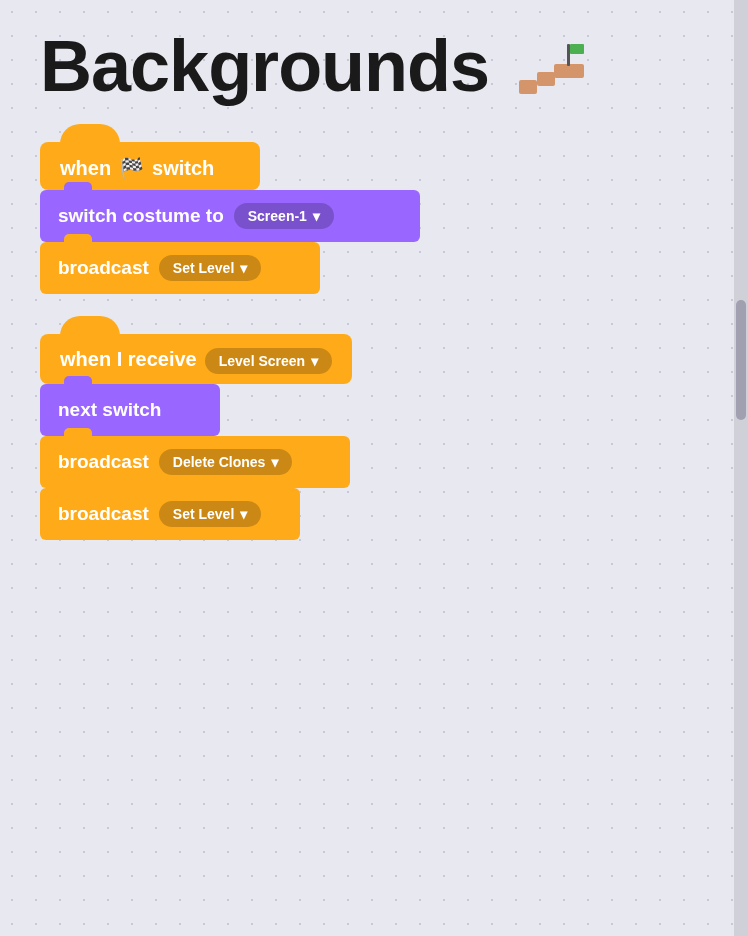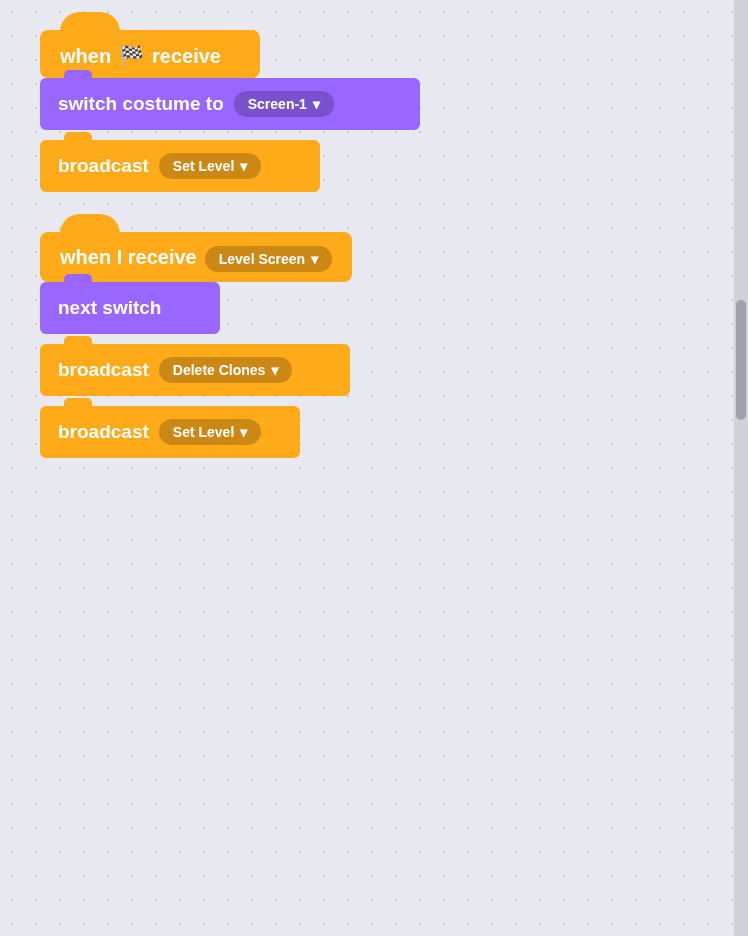--- a/index.html
+++ b/index.html
@@ -122,21 +122,21 @@
       font-size: 19px;
       font-weight: 600;
       color: #fff;
       gap: 10px;
       min-height: 52px;
       position: relative;
       margin-top: 0px;
     }
 
     .stacked-block + .stacked-block {
-      margin-top: 10px;
+      margin-top: 0;
     }
 
     
     .dropdown-pill {
       background-color: rgba(0,0,0,0.2);
       border-radius: 20px;
       padding: 5px 14px;
       font-size: 14px;
       font-weight: 600;
       color: #fff;
@@ -186,28 +186,43 @@
       background-color: inherit;
       border-radius: 5px 5px 0 0;
       z-index: 1;
     }
   </style>
 </head>
 <body>
 
 <div class="main-container">
 
+  <div class="title-area">
+    <h1 class="page-title">Backgrounds</h1>
+
+    <div class="sprite-icon">
+      <svg width="90" height="70" viewBox="0 0 90 70">
+
+        <rect x="55" y="30" width="30" height="14" rx="2" fill="#d4956a"></rect>
+        <rect x="38" y="38" width="18" height="14" rx="2" fill="#d4956a"></rect>
+        <rect x="20" y="46" width="18" height="14" rx="2" fill="#d4956a"></rect>
+
+        <rect x="68" y="10" width="3" height="22" fill="#555" rx="1"></rect>
+        <rect x="71" y="10" width="14" height="10" fill="#4caf50" rx="1"></rect>
+      </svg>
+    </div>
+  </div>
 
   <div class="block-group">
     <div class="block-stack">
 
       <div class="hat-block">
         <span>when</span>
         <span style="display:inline-block;font-size:20px;">🏁</span>
-        <span>receive</span>
+        <span>switch</span>
       </div>
 
       <div class="stacked-block purple-block notch-top" style="background-color:#9966ff; min-width:380px;">
         <span>switch costume to</span>
         <span class="dropdown-pill">
           <span>Screen-1</span>
           <span>▾</span>
         </span>
       </div>
 

